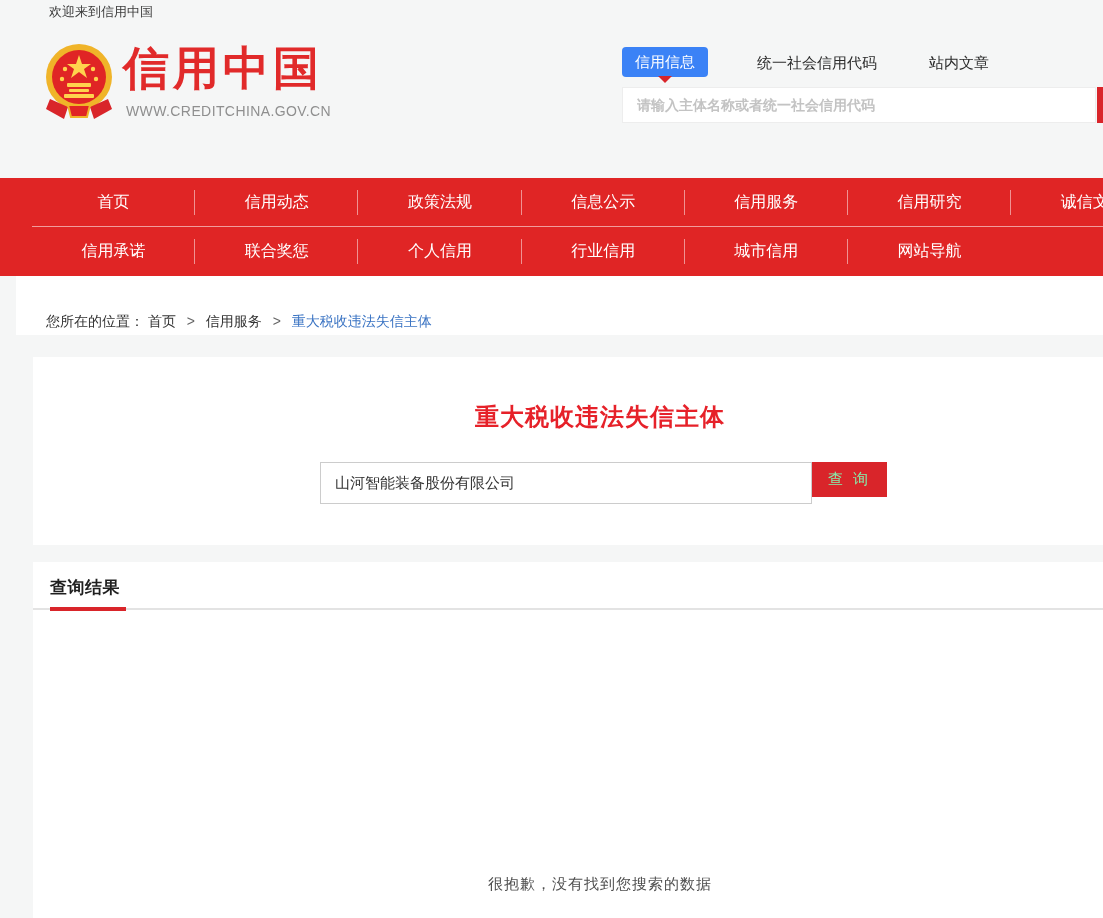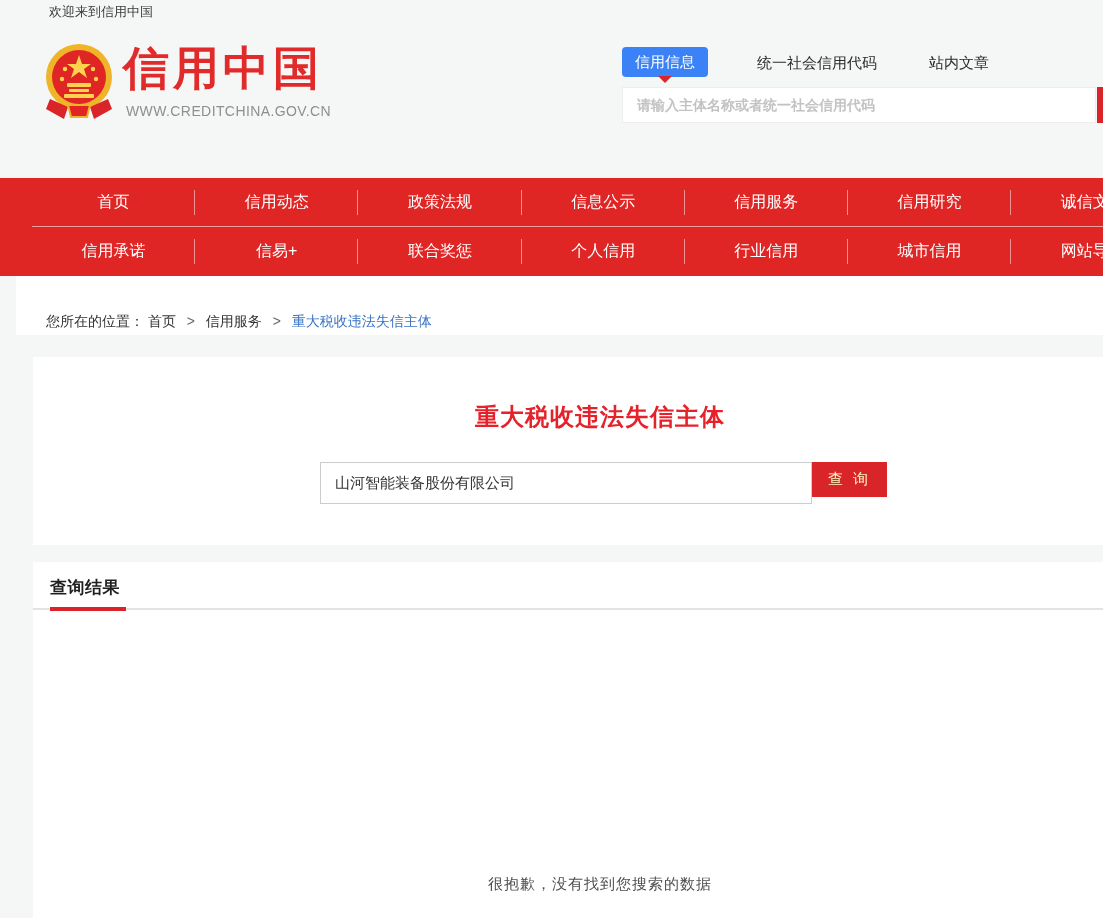--- a/index.html
+++ b/index.html
@@ -92,21 +92,21 @@
     letter-spacing:1px;
   }
   .query-input {
     position:absolute; left:287px; top:105px; width:492px; height:42px;
     border:1px solid #cccccc; outline:none; padding:0 14px;
     font-size:15px; color:#333;
     font-family:"Liberation Sans","DejaVu Sans",sans-serif;
   }
   .query-btn {
     position:absolute; left:779px; top:105px; width:75px; height:35px;
-    background:#d9252a; color:#fef9c3; border:none; font-size:15px;
+    background:#d9252a; color:#86efac; border:none; font-size:15px;
     letter-spacing:3px; cursor:pointer;
     font-family:"Liberation Sans","DejaVu Sans",sans-serif;
   }
 
   .card-results { top:562px; height:356px; }
   .results-heading {
     position:absolute; left:17px; top:14px;
     font-size:17px; font-weight:bold; color:#1f1f1f; letter-spacing:0.5px;
   }
   .results-rule { position:absolute; left:0; top:46px; width:100%; height:2px; background:#e3e3e3; }
@@ -156,21 +156,20 @@
       <div class="nav-cell">信用动态</div>
       <div class="nav-cell">政策法规</div>
       <div class="nav-cell">信息公示</div>
       <div class="nav-cell">信用服务</div>
       <div class="nav-cell">信用研究</div>
       <div class="nav-cell">诚信文化</div>
     </div>
     <div class="nav-sep"></div>
     <div class="nav-row r2">
       <div class="nav-cell">信用承诺</div>
-      <div class="nav-cell">信易+</div>
       <div class="nav-cell">联合奖惩</div>
       <div class="nav-cell">个人信用</div>
       <div class="nav-cell">行业信用</div>
       <div class="nav-cell">城市信用</div>
       <div class="nav-cell">网站导航</div>
     </div>
   </div>
 
   <div class="crumb-band">
     <div class="crumbs">

